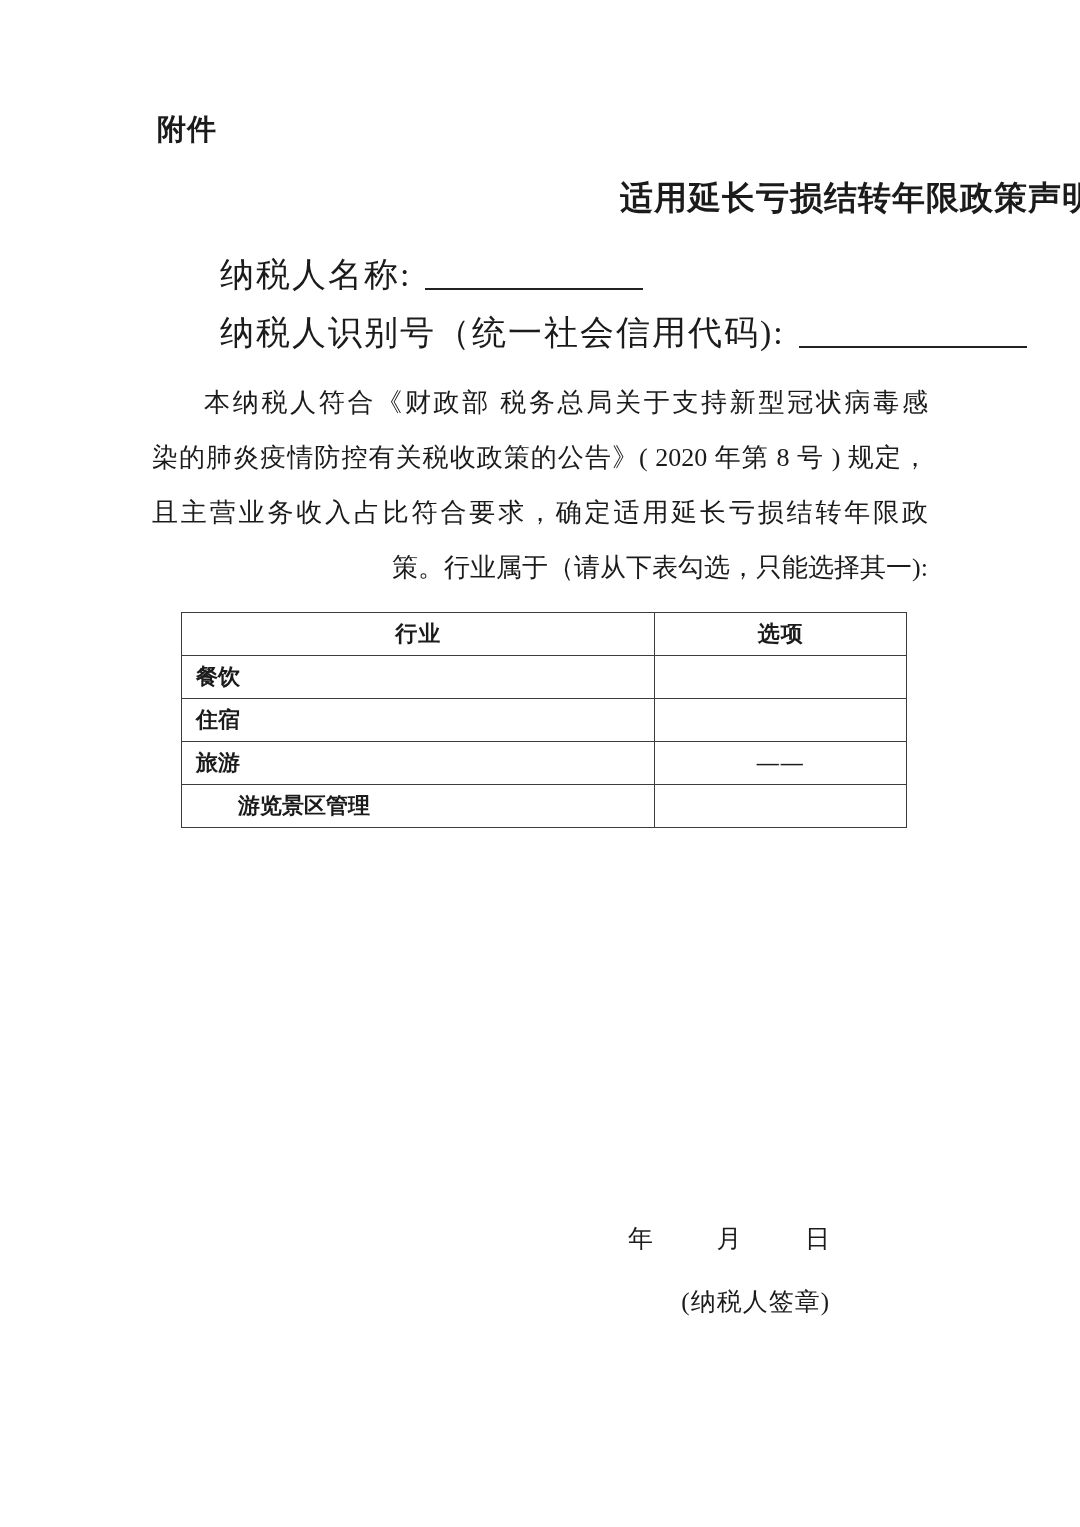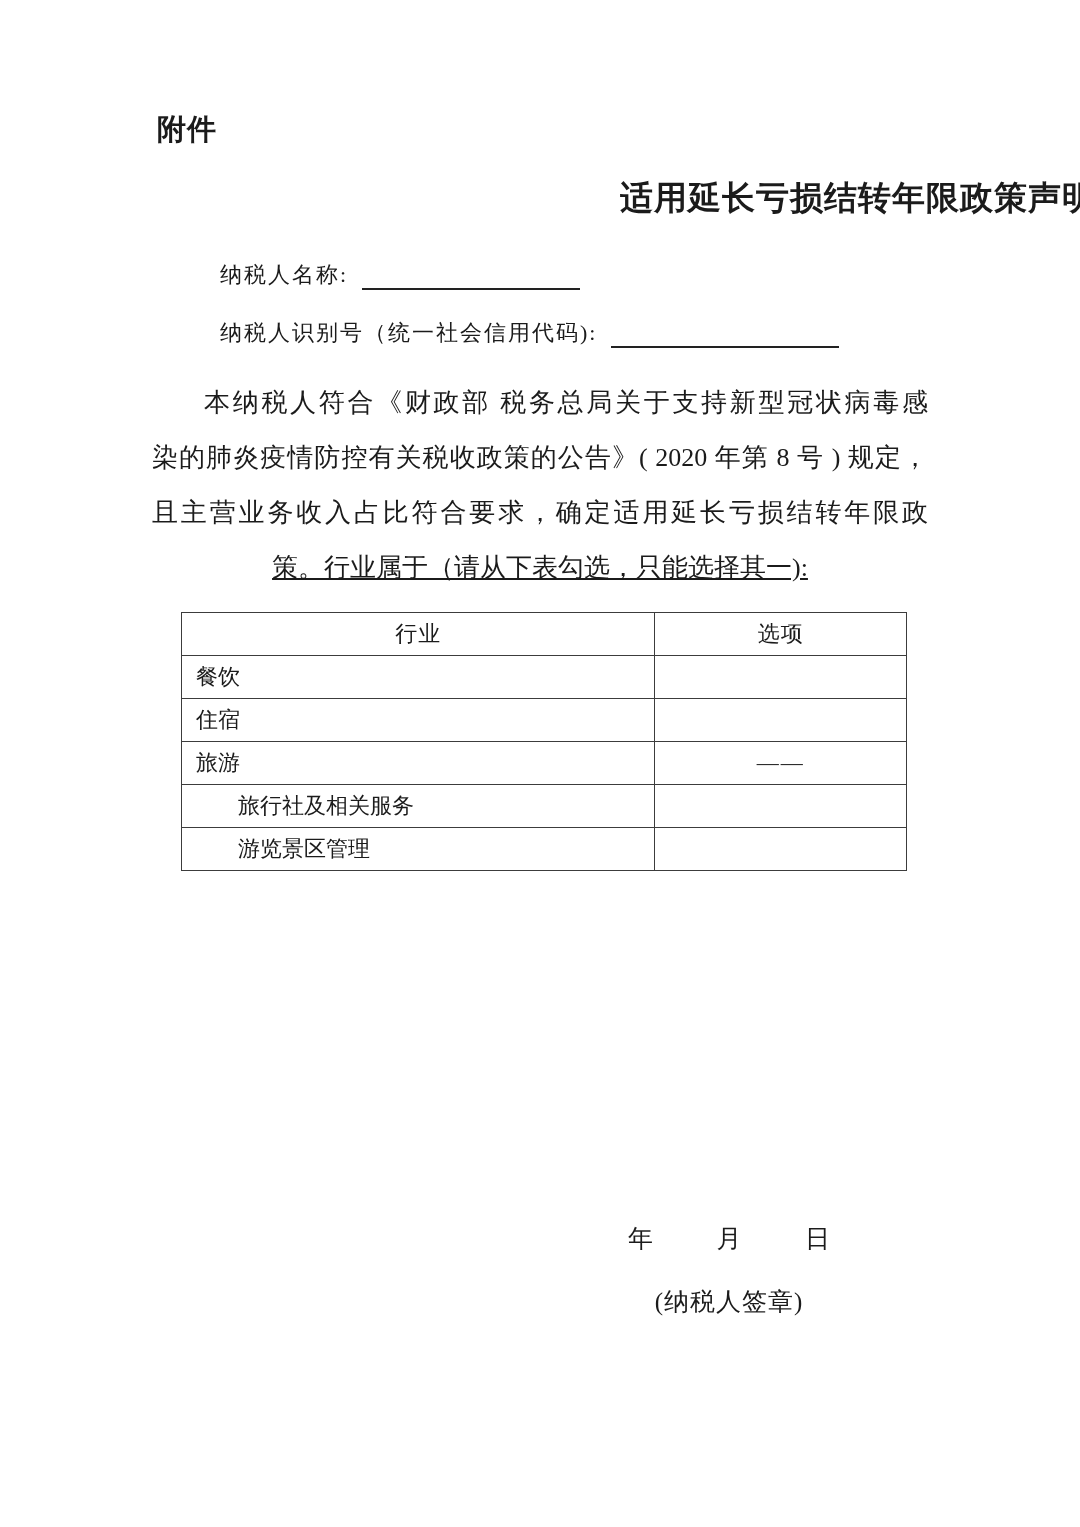--- a/index.html
+++ b/index.html
@@ -18,52 +18,52 @@
     font-family: "Liberation Sans", "DejaVu Sans", sans-serif;
     font-weight: 700; font-size: 29px; letter-spacing: 1px;
   }
   .title {
     position: absolute; left: 16px; top: 176px; width: 1080px;
     text-align: right;
     font-weight: 700; font-size: 33px; letter-spacing: 1px;
   }
 
   .fields { position: absolute; left: 220px; top: 246px; }
-  .field-line { height: 58px; display: flex; align-items: center; font-size: 22px; letter-spacing: 2px; white-space: nowrap; }
+  .field-line { height: 58px; display: flex; align-items: center; font-size: 34px; letter-spacing: 2px; white-space: nowrap; }
   .blank { display: inline-block; border-bottom: 2px solid #222; height: 30px; margin-left: 14px; }
   .blank.u-name { width: 218px; }
   .blank.u-id   { width: 228px; }
 
   .para { position: absolute; left: 152px; width: 776px; font-size: 26px; line-height: 55px; }
   .para-declaration { top: 375px; }
   .para-closing { top: 936px; }
   .jline { text-align: justify; text-align-last: justify; }
-  .lline { text-align: center; text-decoration: underline; }
+  .lline { text-align: right; }
   .indent { text-indent: 2em; }
 
   table.industry {
     position: absolute; left: 181px; top: 612px;
     width: 726px; border-collapse: collapse;
     font-size: 22px;
   }
   table.industry th, table.industry td {
     border: 1.5px solid #3c3c3c;
-    height: 43px; font-weight: 400;
+    height: 43px; font-weight: 700;
     vertical-align: middle;
   }
   table.industry col.c-industry { width: 474px; }
   table.industry col.c-option   { width: 252px; }
   table.industry th { text-align: center; letter-spacing: 1px; }
   td.cell-industry { text-align: left; padding-left: 14px; }
   td.cell-industry.sub { padding-left: 56px; }
   td.cell-option { text-align: center; letter-spacing: 2px; }
 
   .signature { position: absolute; left: 628px; top: 1222px; width: 202px; font-size: 25px; }
   .date-row { display: flex; justify-content: space-between; }
-  .seal { margin-top: 30px; text-align: center; letter-spacing: 1px; white-space: nowrap; }
+  .seal { margin-top: 30px; text-align: right; letter-spacing: 1px; white-space: nowrap; }
 </style>
 </head>
 <body>
 
 <div class="page">
 
   <div class="attachment">附件</div>
 
   <div class="title">适用延长亏损结转年限政策声明</div>
 
@@ -103,24 +103,20 @@
       </tr>
       <tr>
         <td class="cell-industry">住宿</td>
         <td class="cell-option"></td>
       </tr>
       <tr>
         <td class="cell-industry">旅游</td>
         <td class="cell-option">——</td>
       </tr>
       <tr>
-        <td class="cell-industry sub">旅行社及相关服务</td>
-        <td class="cell-option"></td>
-      </tr>
-      <tr>
         <td class="cell-industry sub">游览景区管理</td>
         <td class="cell-option"></td>
       </tr>
     </tbody>
   </table>
 
 
   <div class="signature">
     <div class="date-row">
       <span>年</span>

